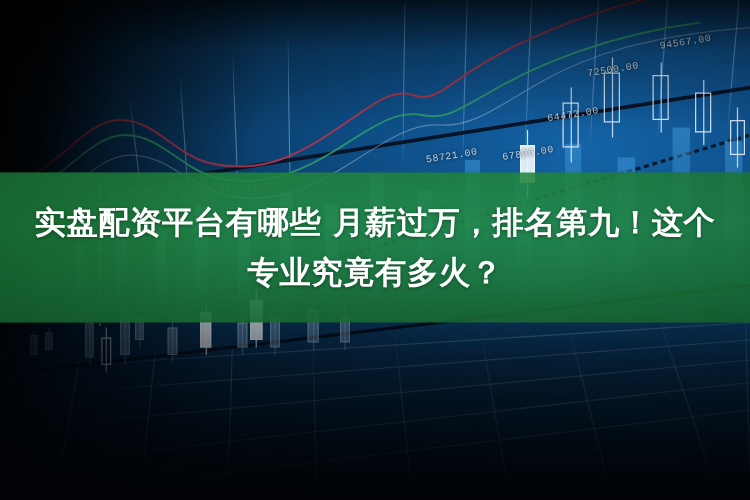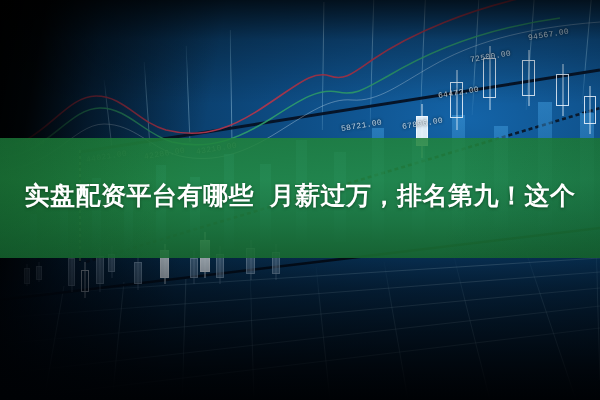--- a/index.html
+++ b/index.html
@@ -74,21 +74,21 @@
   }
   .banner-text{
     position:absolute;left:0;right:0;top:138px;height:120px;
     display:flex;flex-direction:column;align-items:center;justify-content:center;
     gap:4px;
     color:#ffffff;font-weight:bold;font-size:25px;line-height:1.45;
     letter-spacing:.5px;text-align:center;
     text-shadow:0 1px 3px rgba(0,40,15,.55);
     font-family:"DejaVu Sans", sans-serif;
   }
-  .banner-text .ln{white-space:nowrap;font-family:Liberation Mono, monospace;}
+  .banner-text .ln{white-space:nowrap;}
 </style>
 </head>
 <body>
 
 <div id="stage">
 
   <div class="bg-base"></div>
 
   <div class="grid-wrap">
     <svg width="600" height="400" viewBox="0 0 600 400">
@@ -275,15 +275,16 @@
     </div>
 
   <div class="bg-darkleft"></div>
   <div class="bg-darkbottom"></div>
   <div class="bg-topfade"></div>
 
   <div class="banner"></div>
   <div class="banner-shade"></div>
   <div class="banner-text">
     <div class="ln">实盘配资平台有哪些 月薪过万，排名第九！这个</div>
+    <div class="ln">专业究竟有多火？</div>
   </div>
 
 </div>
 
 </body></html>

